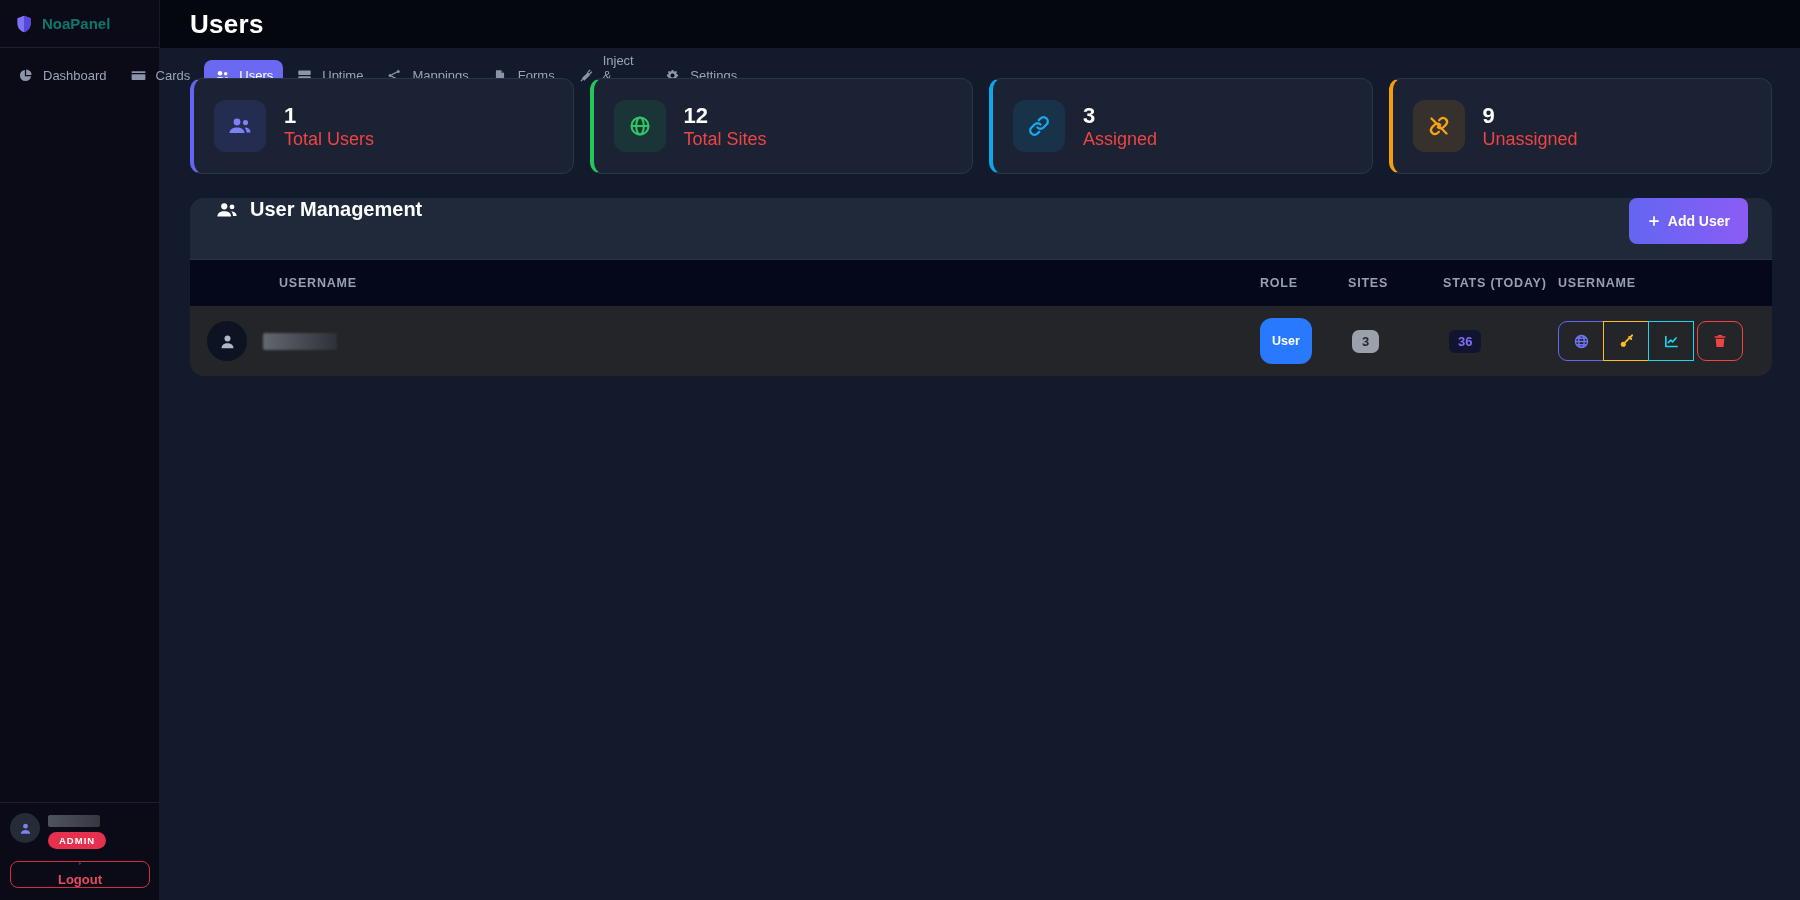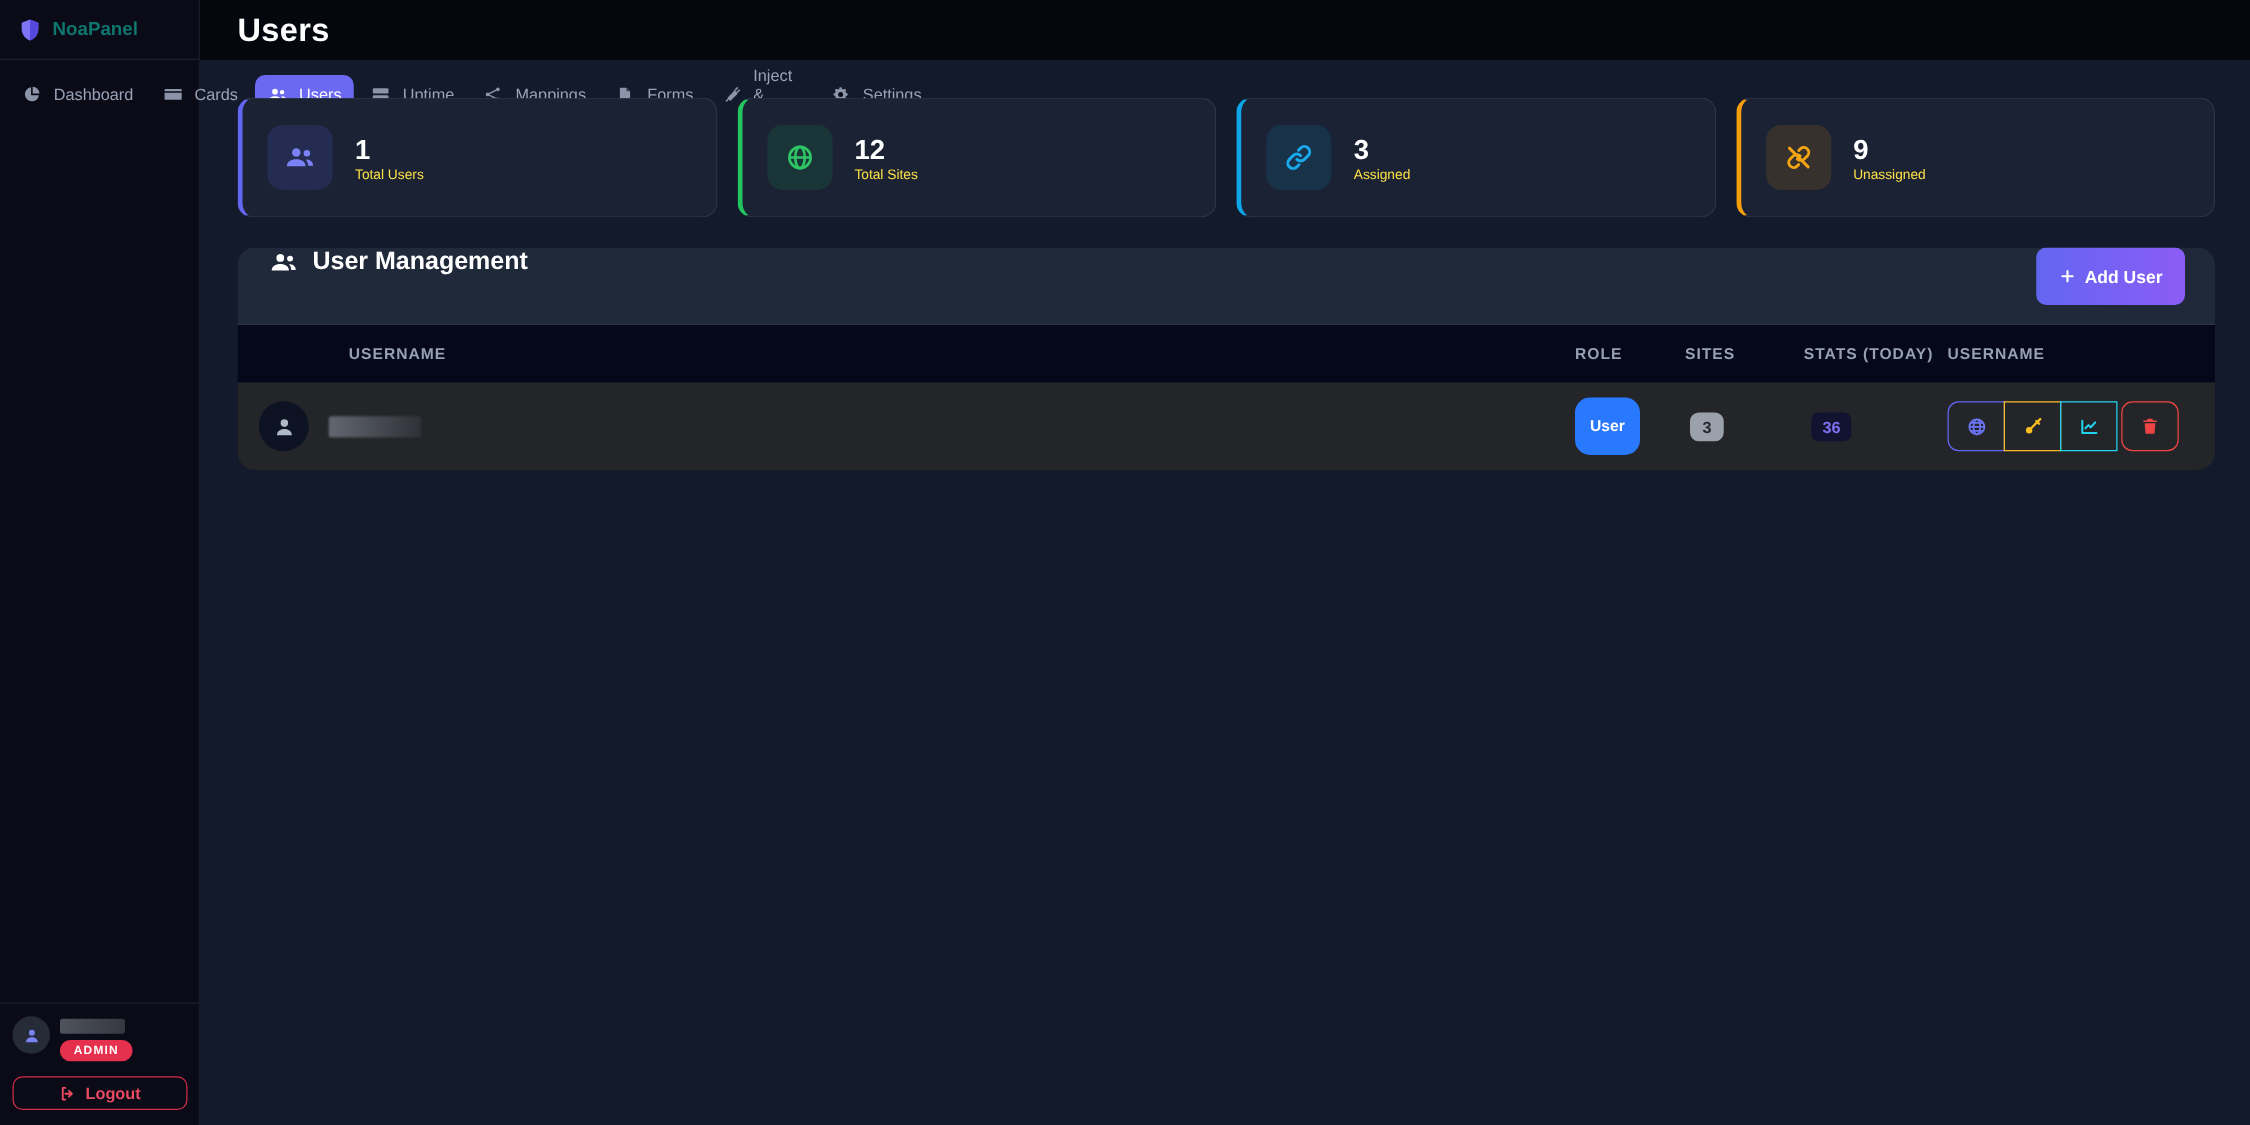--- a/index.html
+++ b/index.html
@@ -41,21 +41,21 @@
   }
   .admin-badge {
     display:inline-block; margin-top:5px; background:#e5314d; color:#fff;
     font-size:9.5px; font-weight:bold; letter-spacing:1px;
     padding:3px 11px; border-radius:10px;
   }
   .logout-btn {
     width:140px; margin:0 auto; height:27px; display:flex; align-items:center;
     justify-content:center; gap:7px; background:transparent;
     border:1px solid #d22d48; border-radius:8px; color:#ea4b63;
-    font-size:13px; font-weight:bold; cursor:pointer;
+    font-size:13px; font-weight:bold; cursor:pointer;flex-direction:column;
   }
 
   
   .main { flex:1 1 auto; display:flex; flex-direction:column; }
   .main-header {
     height:48px; background:#05070f; display:flex; align-items:center;
     padding:0 30px; flex:0 0 48px;
   }
   .main-header h1 { font-size:26px; font-weight:bold; color:#fff; letter-spacing:.3px; }
   .content { flex:1; padding:30px 28px 0 30px; }
@@ -65,21 +65,21 @@
   .stat-card {
     flex:1; height:96px; background:#1a2233; border:1px solid #2b3548;
     border-left-width:4px; border-radius:12px; display:flex; align-items:center;
     gap:18px; padding:0 20px; cursor:default;
   }
   .icon-box {
     width:52px; height:52px; border-radius:12px;
     display:flex; align-items:center; justify-content:center;
   }
   .stat-val { font-size:22px; font-weight:bold; color:#fff; line-height:1.25; }
-  .stat-label { font-size:11px; color:#fde047; }
+  .stat-label { font-size:18px; color:#ef4444; }
   .card-0 { border-left-color:#6366f1; }
   .card-0 .icon-box { background:rgba(99,102,241,.16); color:#7c82f5; }
   .card-1 { border-left-color:#22c55e; }
   .card-1 .icon-box { background:rgba(34,197,94,.12); color:#2fc565; }
   .card-2 { border-left-color:#0ea5e9; }
   .card-2 .icon-box { background:rgba(14,165,233,.13); color:#18a8ec; }
   .card-3 { border-left-color:#f59e0b; }
   .card-3 .icon-box { background:rgba(245,158,11,.13); color:#f5a413; }
 
   

